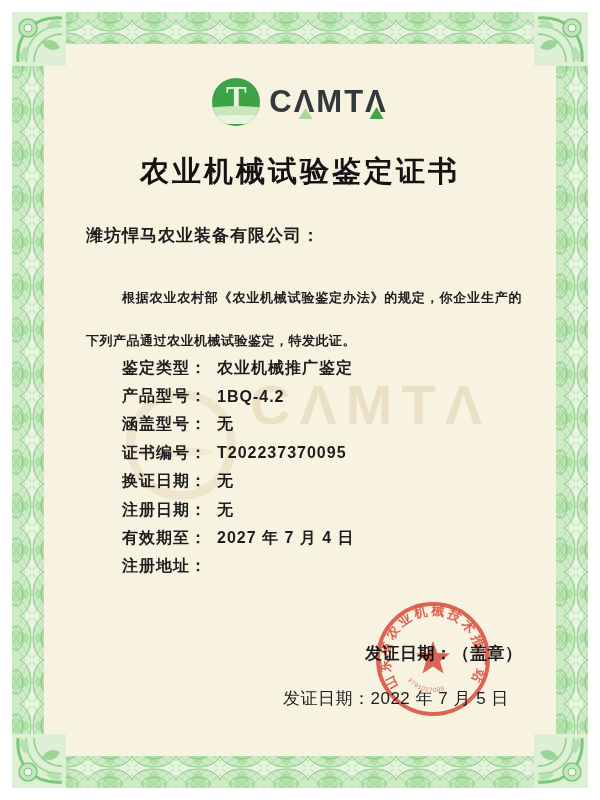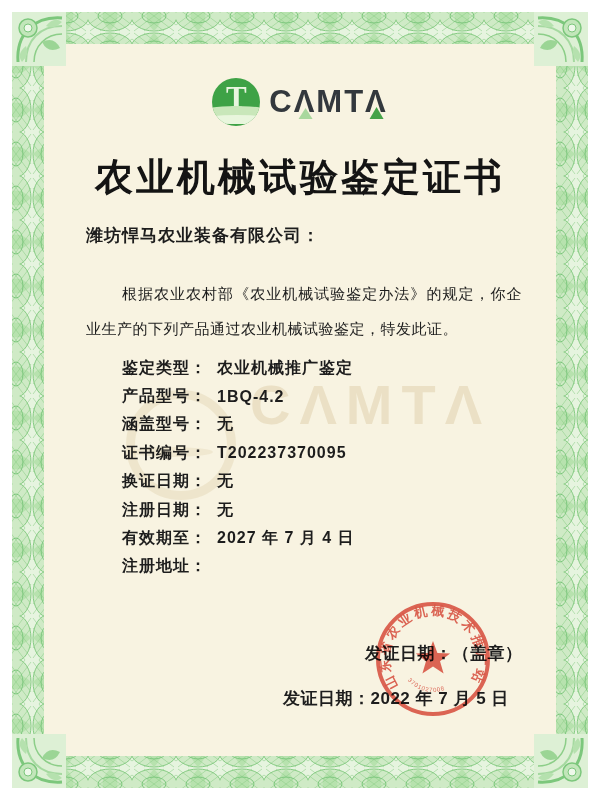--- a/index.html
+++ b/index.html
@@ -55,47 +55,47 @@
     content:"";position:absolute;left:50%;transform:translateX(-46%);
     bottom:7px;width:0;height:0;z-index:-1;
     border-left:7px solid transparent;border-right:7px solid transparent;
   }
   .bl-tri-light::after{border-bottom:11px solid #a9d89d;}
   .bl-tri-dark::after{border-bottom:12px solid #45a348;}
 
   .title{
     position:absolute;left:0;top:152px;width:600px;text-align:center;z-index:4;
     font-family:"Liberation Serif","DejaVu Serif",serif;
-    font-size:38px;font-weight:bold;letter-spacing:3px;color:#141414;
+    font-size:29px;font-weight:bold;letter-spacing:3px;color:#141414;
   }
 
   .addressee{
     position:absolute;left:86px;top:224px;z-index:4;
     font-size:17px;font-weight:700;color:#1d1d1d;letter-spacing:1px;
   }
 
   .body-text{
     position:absolute;left:86px;top:276px;width:436px;z-index:4;
-    font-size:15px;font-weight:400;line-height:35px;color:#1d1d1d;
+    font-size:13px;font-weight:700;line-height:43px;color:#1d1d1d;
     text-indent:36px;text-align:justify;letter-spacing:0.5px;
   }
 
   .fields{position:absolute;left:122px;top:354px;z-index:4;}
   .field-row{height:28.4px;display:flex;align-items:center;
     font-size:16px;font-weight:700;color:#1d1d1d;gap:6px;}
   .field-label{letter-spacing:1px;}
   .field-value{margin-left:4px;letter-spacing:1px;}
 
   .issuer-line{
     position:absolute;left:365px;top:642px;z-index:4;
     font-size:17px;font-weight:700;color:#1d1d1d;letter-spacing:0.5px;
   }
   .date-line{
     position:absolute;left:283px;top:687px;z-index:4;
-    font-size:17px;font-weight:700;color:#1d1d1d;letter-spacing:0.5px;
+    font-size:17px;font-weight:400;color:#1d1d1d;letter-spacing:0.5px;
   }
 
   .seal-svg{
     position:absolute;left:371px;top:597px;width:124px;height:124px;z-index:5;
     mix-blend-mode:multiply;opacity:0.9;
   }
 </style>
 </head>
 <body>
 

